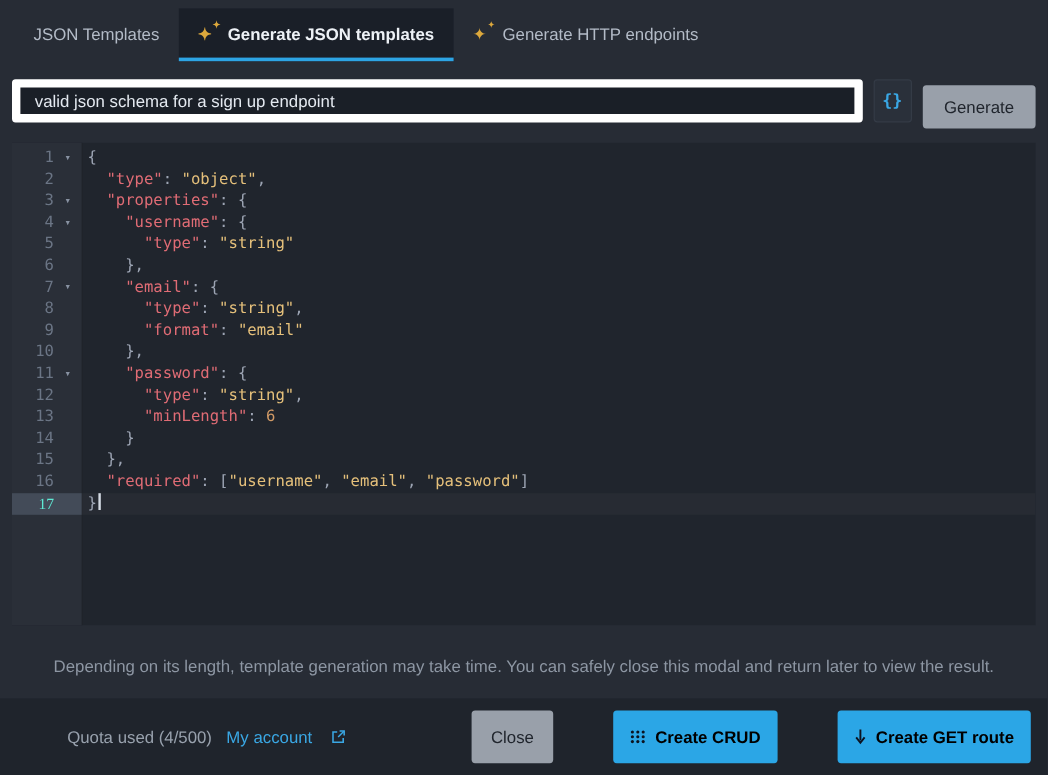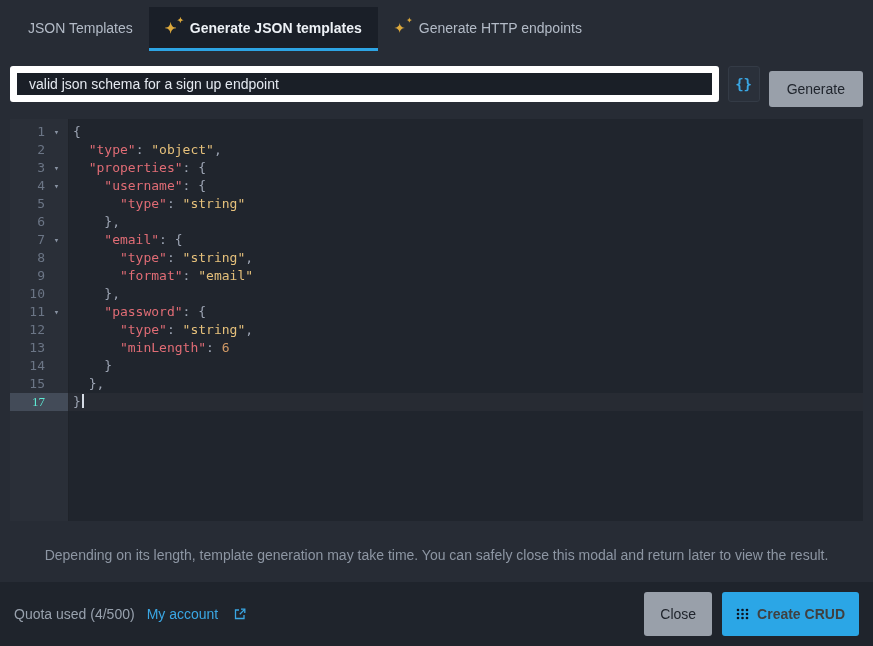--- a/index.html
+++ b/index.html
@@ -72,28 +72,28 @@
     color:#8d96a3; font-size:14px; text-align:center; line-height:22px;
     padding:12px 18px 0 18px; max-width:860px; margin:11px auto;
   }
 
   
   .footer {
     position:absolute; left:0; right:0; bottom:0; height:64px;
     background:#1f242c; display:flex; align-items:center;
     justify-content:space-between; padding:0 14px;
   }
-  .footer-left { display:flex; align-items:center; gap:12px; font-size:14px; }
+  .footer-left { display:flex; align-items:center; gap:12px; font-size:14px;margin-left:42px; }
   .quota { color:#98a1ad; }
   .account-link { color:#3aa7e4; text-decoration:none; display:flex; align-items:center; gap:16px; cursor:pointer; }
   .footer-right { display:flex; align-items:center; gap:10px; }
   .btn { height:44px; border:none; border-radius:3px; font-size:14px; cursor:pointer;
-         display:flex; align-items:center; gap:8px; }
+         display:flex; align-items:center; gap:8px;margin-left:40px; }
   .close-btn { background:#99a0aa; color:#20252d; padding:0 16px; }
-  .blue-btn { background:#2ba6e6; color:#404040; padding:0 14px; font-weight:bold; }
+  .blue-btn { background:#2ba6e6; color:#000000; padding:0 14px; font-weight:bold; }
 </style>
 </head>
 <body>
 
 <div class="modal">
 
   <div class="tabbar">
     <div class="tab">
       <span>JSON Templates</span>
     </div>
@@ -214,20 +214,27 @@
             <span class="fold"></span>
           </div>
           <div class="code"><span class="tok-p">    }</span></div>
         </div>
         <div class="cm-line">
           <div class="gutter">
             <span class="lnum">15</span>
             <span class="fold"></span>
           </div>
           <div class="code"><span class="tok-p">  },</span></div>
+        </div>
+        <div class="cm-line">
+          <div class="gutter">
+            <span class="lnum">16</span>
+            <span class="fold"></span>
+          </div>
+          <div class="code"><span class="tok-p">  </span><span class="tok-k">"required"</span><span class="tok-p">: [</span><span class="tok-s">"username"</span><span class="tok-p">, </span><span class="tok-s">"email"</span><span class="tok-p">, </span><span class="tok-s">"password"</span><span class="tok-p">]</span></div>
         </div>
         <div class="cm-line active">
           <div class="gutter">
             <span class="lnum">17</span>
             <span class="fold"></span>
           </div>
           <div class="code"><span class="tok-p">}</span><span class="caret"></span></div>
         </div>
       </div>
   </div>
@@ -255,16 +262,23 @@
             <circle cx="11" cy="2" r="1.3" fill="#0c1320"></circle>
           <circle cx="2" cy="6" r="1.3" fill="#0c1320"></circle>
             <circle cx="6.5" cy="6" r="1.3" fill="#0c1320"></circle>
             <circle cx="11" cy="6" r="1.3" fill="#0c1320"></circle>
           <circle cx="2" cy="10" r="1.3" fill="#0c1320"></circle>
             <circle cx="6.5" cy="10" r="1.3" fill="#0c1320"></circle>
             <circle cx="11" cy="10" r="1.3" fill="#0c1320"></circle>
         </svg>
         <span>Create CRUD</span>
       </button>
+      <button class="btn blue-btn">
+        <svg width="10" height="14" viewBox="0 0 10 14">
+          <path d="M5 1v9" stroke="#0c1320" stroke-width="1.6" fill="none"></path>
+          <path d="M1.5 7.5L5 12l3.5-4.5" fill="none" stroke="#0c1320" stroke-width="1.6"></path>
+        </svg>
+        <span>Create GET route</span>
+      </button>
     </div>
   </div>
 
 </div>
 
 </body></html>

